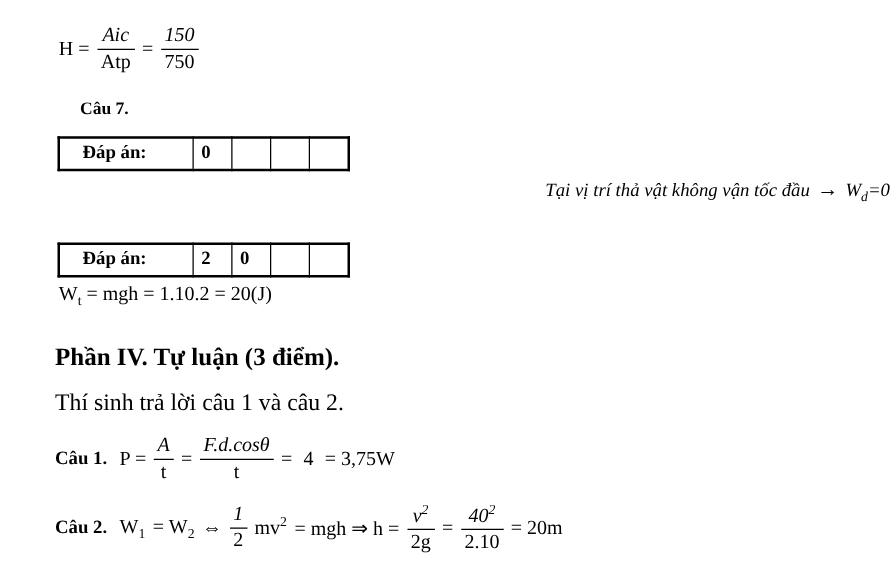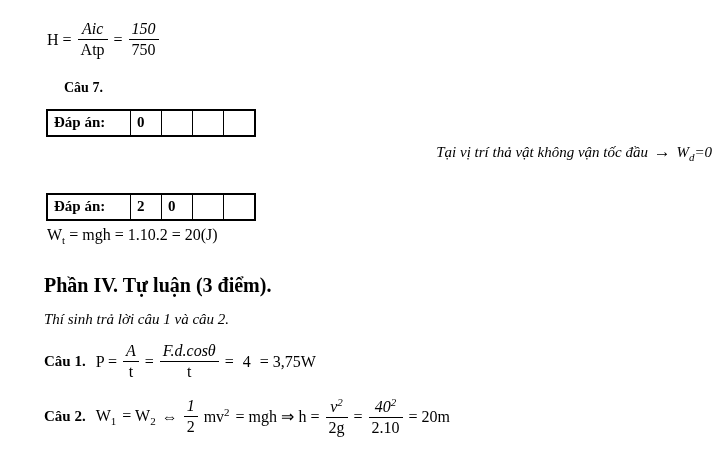--- a/index.html
+++ b/index.html
@@ -22,30 +22,30 @@
   .frac .den { padding:1px 3px 0 3px; line-height:1.15; }
   sub { font-size:11px; }
   sup { font-size:11px; }
   .atom { white-space:nowrap; }
 
   .heading { font-weight:bold; font-size:14px; line-height:1.2;margin-left:20px; }
   .h-q { margin-bottom:12px; }
 
   table.answers { border-collapse:collapse; margin:0 0 5px 2px; border:2px solid #000; }
   table.answers td { border:1px solid #000; height:24px; font-weight:bold; font-size:15px; vertical-align:middle; }
-  td.ans-label { width:70px; padding:0 6px;font-family:Liberation Serif, serif; }
+  td.ans-label { width:70px; padding:0 18px;font-family:Liberation Serif, serif; }
   td.ans-cell  { width:24px; padding:0 0 0 6px; }
 
   .note { font-style:italic; font-size:15px; margin:0 0 30px 0; white-space:nowrap;text-align:right; }
   .note .arrow { font-style:normal; font-weight:bold; font-size:17px; padding:0 2px; }
 
   .wt-line { font-size:16px; margin:2px 0 28px 3px; }
 
   .part-heading { font-weight:bold; font-size:20px; margin-bottom:14px; }
-  .instruction { font-style:italic; font-size:15px; margin-bottom:14px; }
+  .instruction { font-size:19px; margin-bottom:14px; }
 
   .q-row { margin-bottom:14px; }
   .q-label { font-weight:bold; font-size:15px; margin-right:4px; }
   .first-formula { margin:6px 0 20px 3px; }
 </style>
 </head>
 <body>
 
 <div class="page">
 

